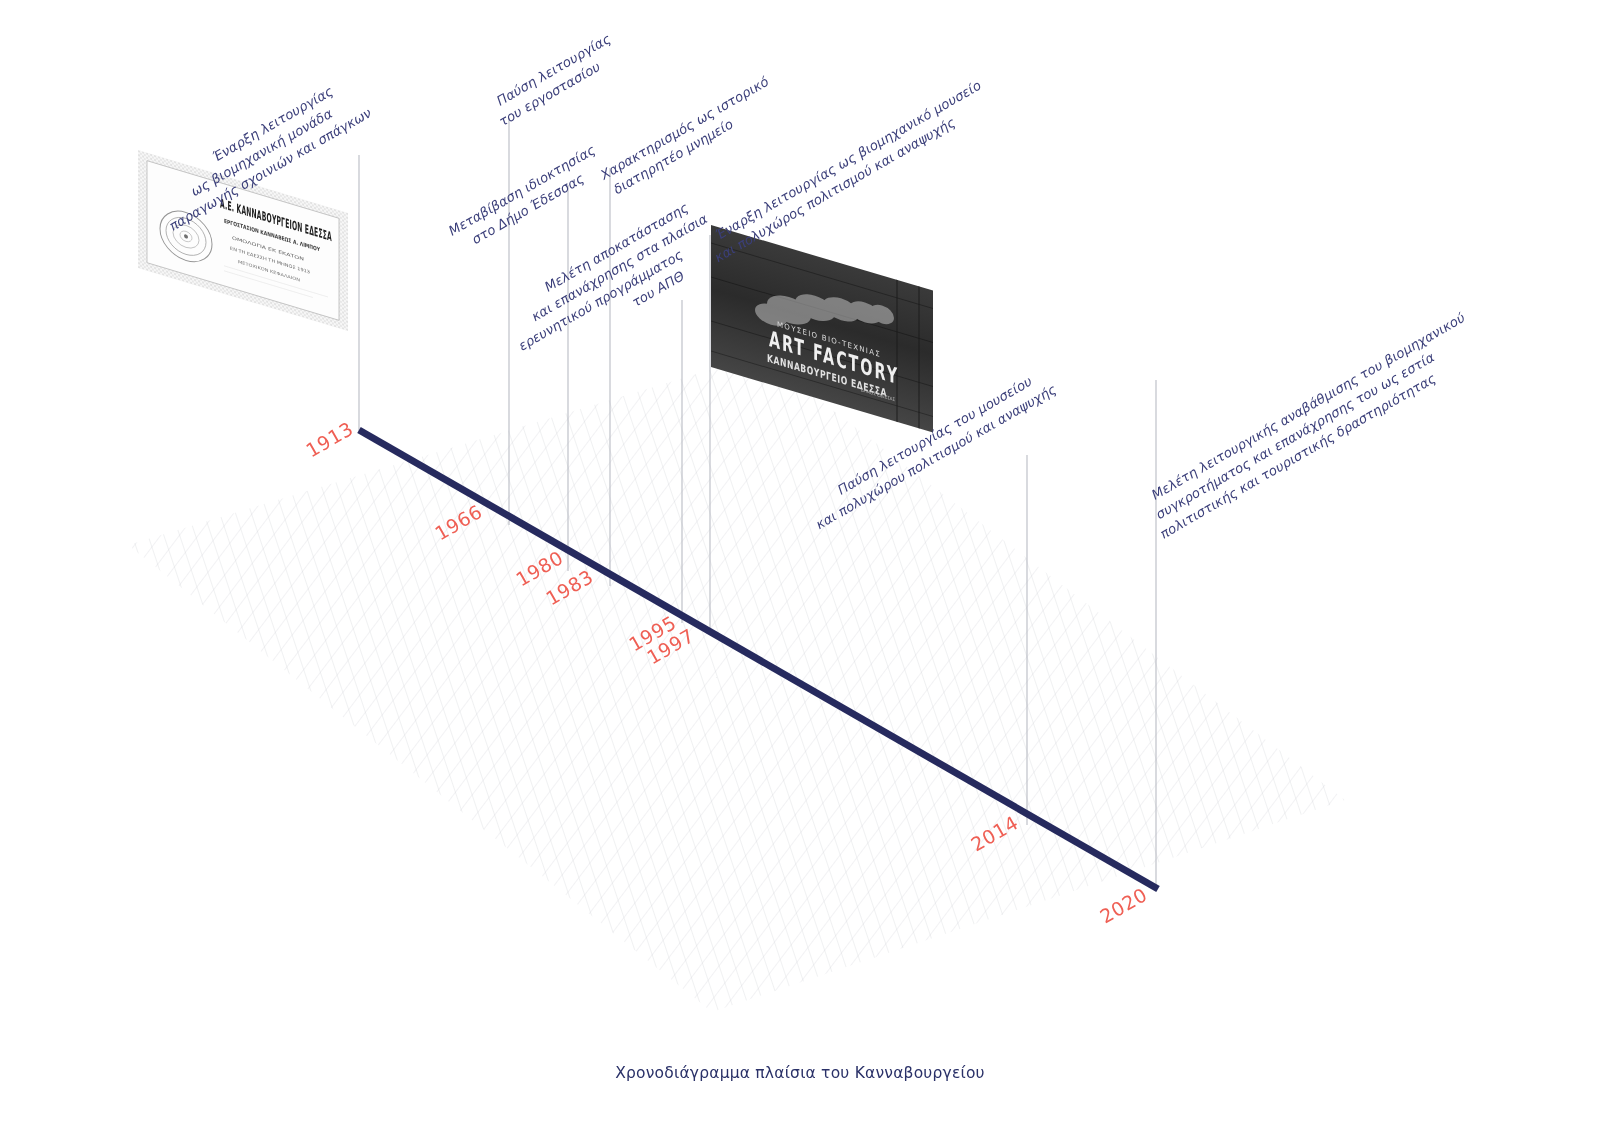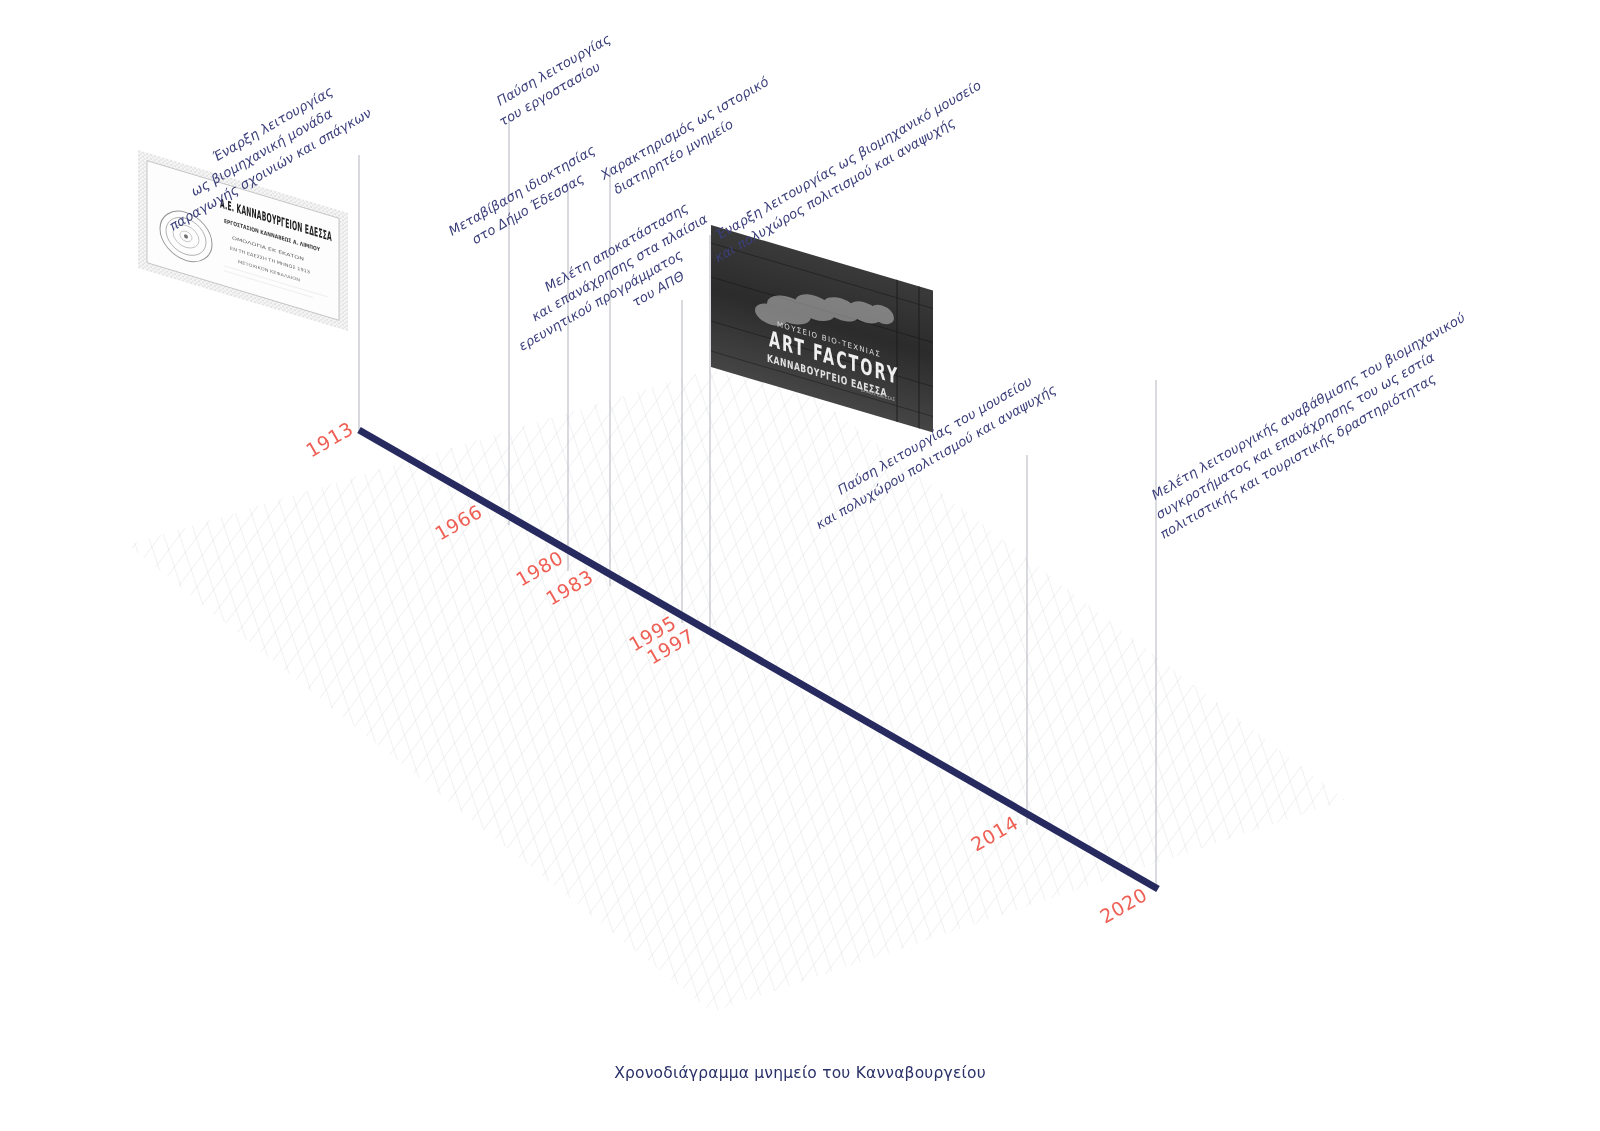--- a/index.html
+++ b/index.html
@@ -225,15 +225,15 @@
     </g>
 
     <g transform="translate(1155,500) rotate(-30)">
       <text class="evt" x="0" y="0">Μελέτη λειτουργικής αναβάθμισης του βιομηχανικού</text>
       <text class="evt" x="-6" y="19">συγκροτήματος και επανάχρησης του ως εστία</text>
       <text class="evt" x="-12" y="38">πολιτιστικής και τουριστικής δραστηριότητας</text>
     </g>
 
   </svg>
 
-  <div class="caption">Χρονοδιάγραμμα μνημείο του Κανναβουργείου</div>
+  <div class="caption">Χρονοδιάγραμμα πλαίσια του Κανναβουργείου</div>
 
 </div>
 
 </body></html>

